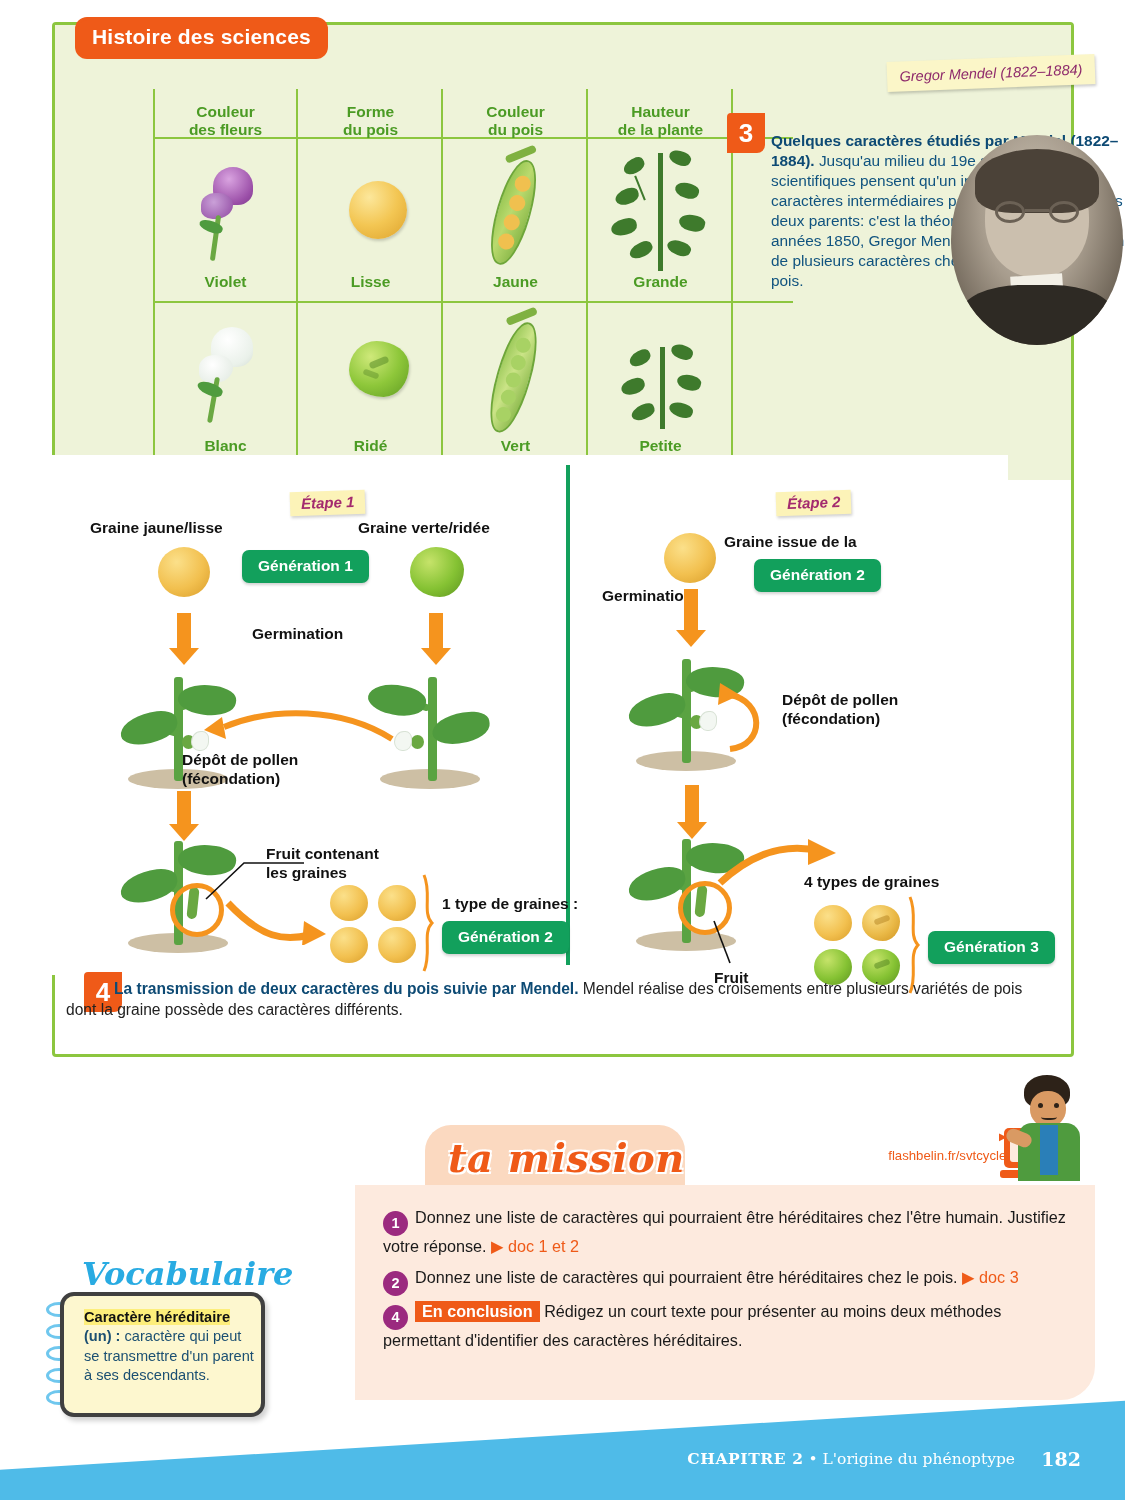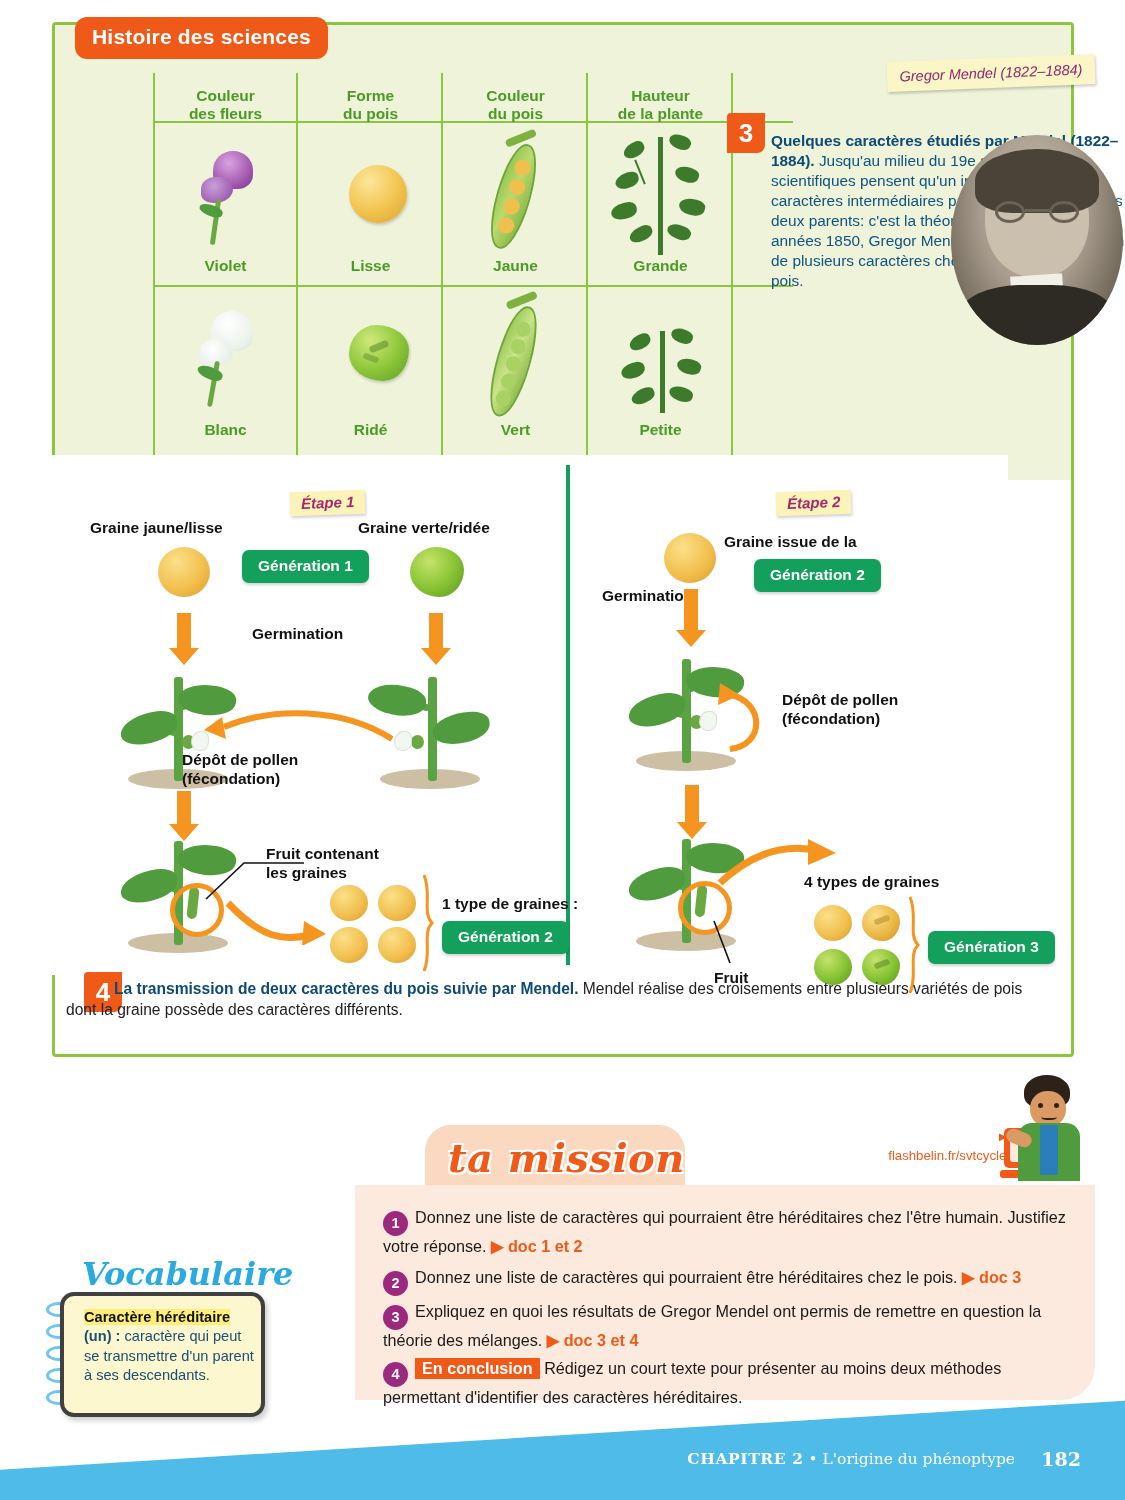--- a/index.html
+++ b/index.html
@@ -21,21 +21,21 @@
   }
   .sect-tag {
     position:absolute; left:78px; top:20px; z-index:30;
     background:#ef5a18; color:#fff; font-weight:bold; font-size:21px;
     padding:5px 14px 7px 14px; border-radius:9px;
     letter-spacing:.2px;
     box-shadow:0 0 0 3px #ef5a18;
   }
 
   
-  .tbl { position:absolute; left:98px; top:48px; width:640px; height:400px; }
+  .tbl { position:absolute; left:98px; top:64px; width:640px; height:400px; }
   .tbl .col {
     position:absolute; top:0; width:145px; height:100%;
     border-right:2px solid #8cc63f;
   }
   .tbl .col:first-child { border-left:2px solid #8cc63f; }
   .tbl-head {
     position:absolute; left:0; top:0; width:100%; height:50px;
     border-bottom:2px solid #8cc63f;
   }
   .tbl-mid {
@@ -158,21 +158,21 @@
     font-family:"DejaVu Serif", serif; letter-spacing:.5px;
     text-shadow:2px 2px 0 #fff, -2px -2px 0 #fff, 2px -2px 0 #fff, -2px 2px 0 #fff;
   }
   .qrow { position:absolute; font-size:16.2px; line-height:1.34; color:#1a1a1a; }
   .qnum {
     display:inline-block; width:25px; height:25px; border-radius:50%;
     background:#9b2a7f; color:#fff; font-weight:bold; font-size:14.5px;
     text-align:center; line-height:25px; margin-right:7px;
     vertical-align:-5px;
   }
-  .docref { color:#ef5a18; font-weight:bold; white-space:nowrap; }
+  .docref { color:#ef5a18; font-weight:normal; white-space:nowrap; }
   .concl { background:#ef5a18; color:#fff; font-weight:bold; padding:1px 7px 2px 7px; }
 
   .aide-lbl {
     position:absolute; right:0; top:0; color:#ef5a18; font-size:14px; font-weight:bold;
   }
   .aide-url {
     position:absolute; right:0; top:20px; color:#ef5a18; font-size:13.2px;
   }
 
   
@@ -532,23 +532,20 @@
   <div style="position:absolute;left:-4px;top:56px;width:26px;height:14px;border-radius:8px;background:#d99a63;transform:rotate(22deg)"></div>
 </div>
 
 <div style="position:absolute;left:383px;top:1207px;width:690px">
   <div class="qrow" style="position:relative;margin-bottom:9px">
     <span class="qnum">1</span><span>Donnez une liste de caractères qui pourraient être héréditaires chez l'être humain. Justifiez votre réponse.</span> <span class="docref">▶ doc 1 et 2</span>
   </div>
   <div class="qrow" style="position:relative;margin-bottom:5px">
     <span class="qnum">2</span><span>Donnez une liste de caractères qui pourraient être héréditaires chez le pois.</span> <span class="docref">▶ doc 3</span>
   </div>
-  <div class="qrow" style="position:relative;margin-bottom:7px">
-    <span class="qnum">3</span><span>Expliquez en quoi les résultats de Gregor Mendel ont permis de remettre en question la théorie des mélanges.</span> <span class="docref">▶ doc 3 et 4</span>
-  </div>
   <div class="qrow" style="position:relative">
     <span class="qnum">4</span><span class="concl">En conclusion</span> <span>Rédigez un court texte pour présenter au moins deux méthodes permettant d'identifier des caractères héréditaires.</span>
   </div>
 </div>
 
 <div class="vocab-title">Vocabulaire</div>
 <div class="rings">
   <div class="ring" style="top:2px"></div>
   <div class="ring" style="top:24px"></div>
   <div class="ring" style="top:46px"></div>

